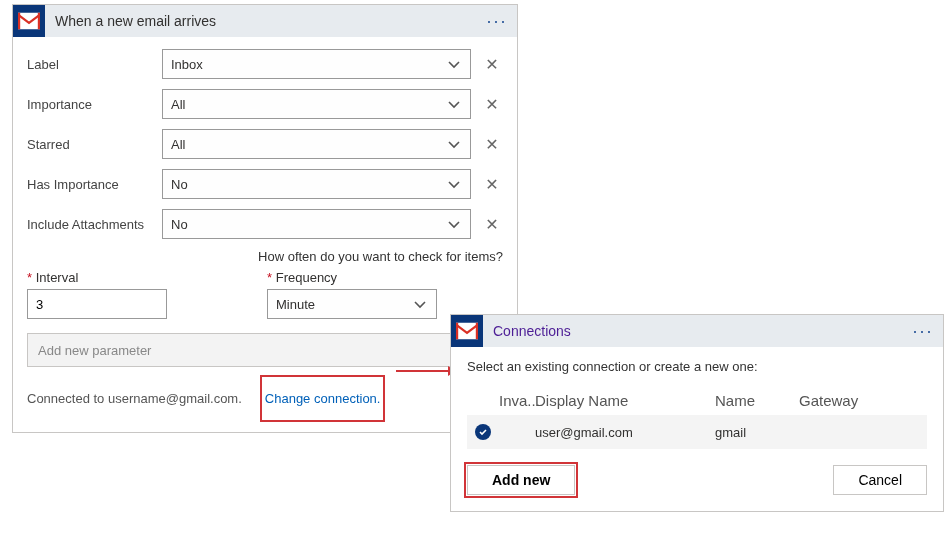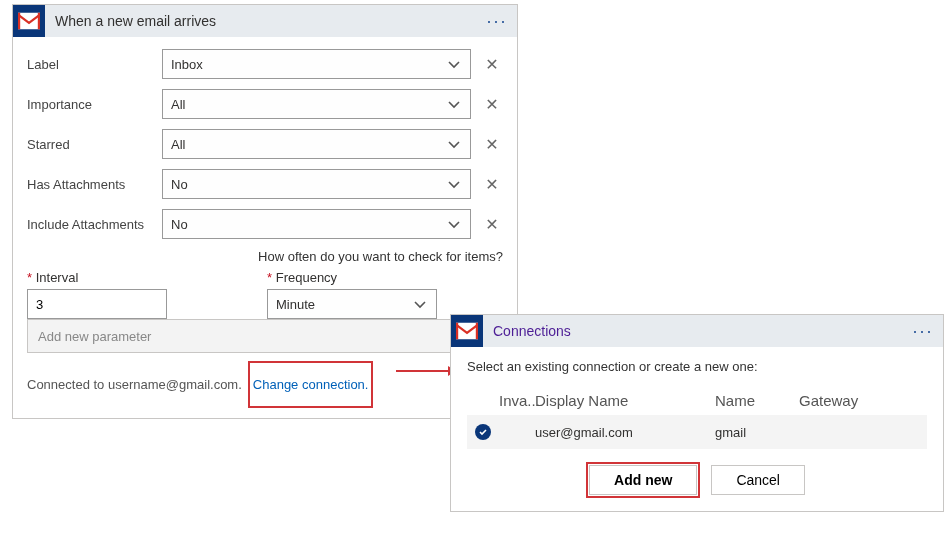--- a/index.html
+++ b/index.html
@@ -77,32 +77,33 @@
 .freq-col {}
 .req-star { color: #c50f1f; }
 .freq-label { margin-bottom: 4px; }
 .input {
   width: 140px; height: 30px; border: 1px solid #999;
   padding: 0 8px; font-family: inherit; font-size: 13px;
 }
 .freq-select { width: 170px; }
 
 .add-param {
+  margin-top: 14px;
   height: 34px;
   border: 1px solid #c8c6c4;
   background: #f3f3f3;
   display: flex; align-items: center;
   padding: 0 10px; color: #888;
   cursor: text;
 }
 
 .conn-footer {
   margin-top: 8px;
   color: #555;
-  display: flex; align-items: center; gap: 6px;
+  display: flex; align-items: center; gap: 18px;
 }
 .link { color: #0060b8; cursor: pointer; }
 .red-box { border: 2px solid #d13438; padding: 14px 3px; }
 
 .arrow {
   position: absolute;
   left: 396px; top: 364px;
   width: 60px; height: 14px;
 }
 
@@ -125,21 +126,21 @@
   padding: 0;
 }
 .check-circle {
   width: 16px; height: 16px; border-radius: 50%;
   background: #0a3679; display:flex; align-items:center; justify-content:center;
   margin-left: 8px;
 }
 .check-circle svg { width: 10px; height: 10px; }
 
 .btn-row {
-  display: flex; gap: 14px; justify-content: center;
+  display: flex; gap: 14px; justify-content: space-between;
   margin-top: 16px;
 }
 .btn {
   background: #fff; border: 1px solid #c8c6c4;
   padding: 6px 24px; font-size: 14px; cursor: pointer;
   font-family: inherit;
 }
 .btn-addnew { font-weight: 600; }
 .red-outline { outline: 2px solid #d13438; outline-offset: 1px; }
 
@@ -186,21 +187,21 @@
       <div class="field-label">Starred</div>
       <div class="select">
         <span>All</span>
         <svg class="chev" viewBox="0 0 16 16">
             <path class="chev-path" d="M3 6 L8 11 L13 6"></path>
           </svg>
       </div>
       <div class="clear-x">✕</div>
     </div>
     <div class="field-row">
-      <div class="field-label">Has Attachments</div>
+      <div class="field-label">Has Importance</div>
       <div class="select">
         <span>No</span>
         <svg class="chev" viewBox="0 0 16 16">
             <path class="chev-path" d="M3 6 L8 11 L13 6"></path>
           </svg>
       </div>
       <div class="clear-x">✕</div>
     </div>
     <div class="field-row">
       <div class="field-label">Include Attachments</div>

